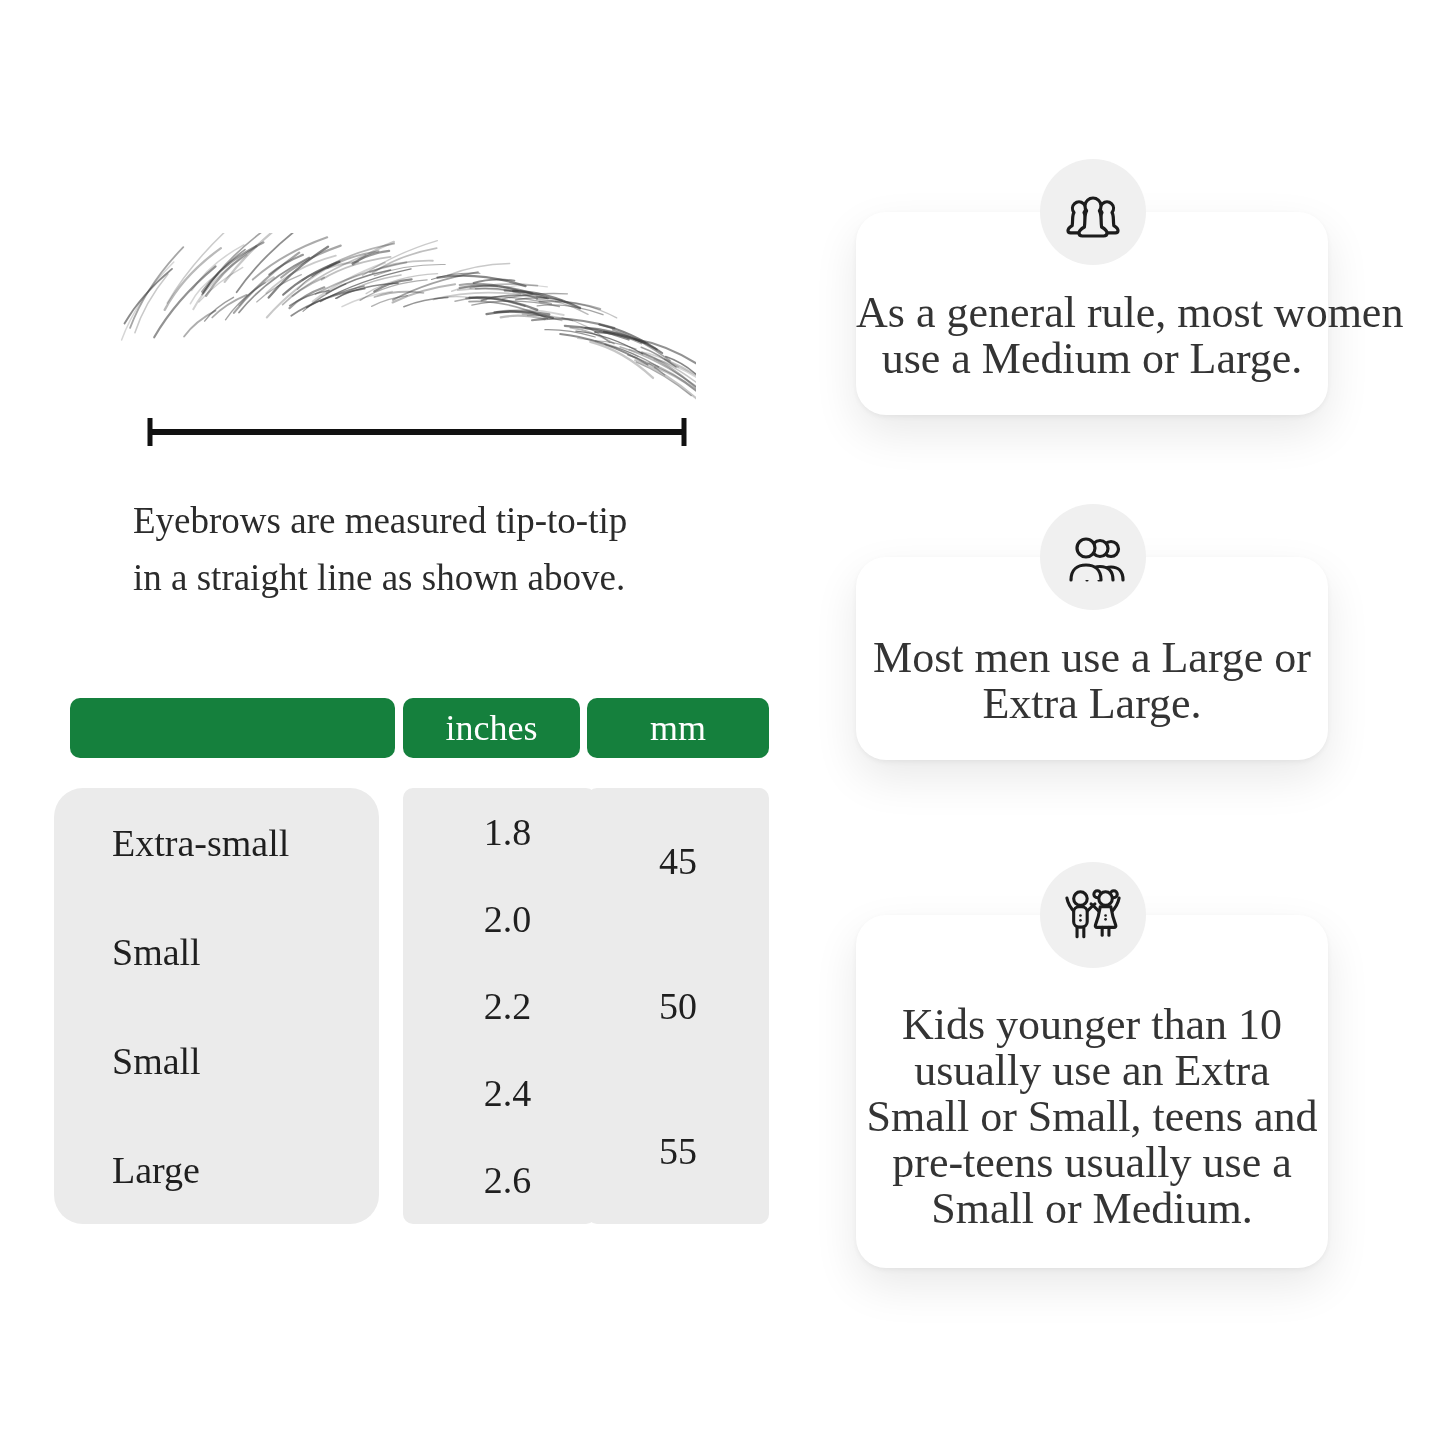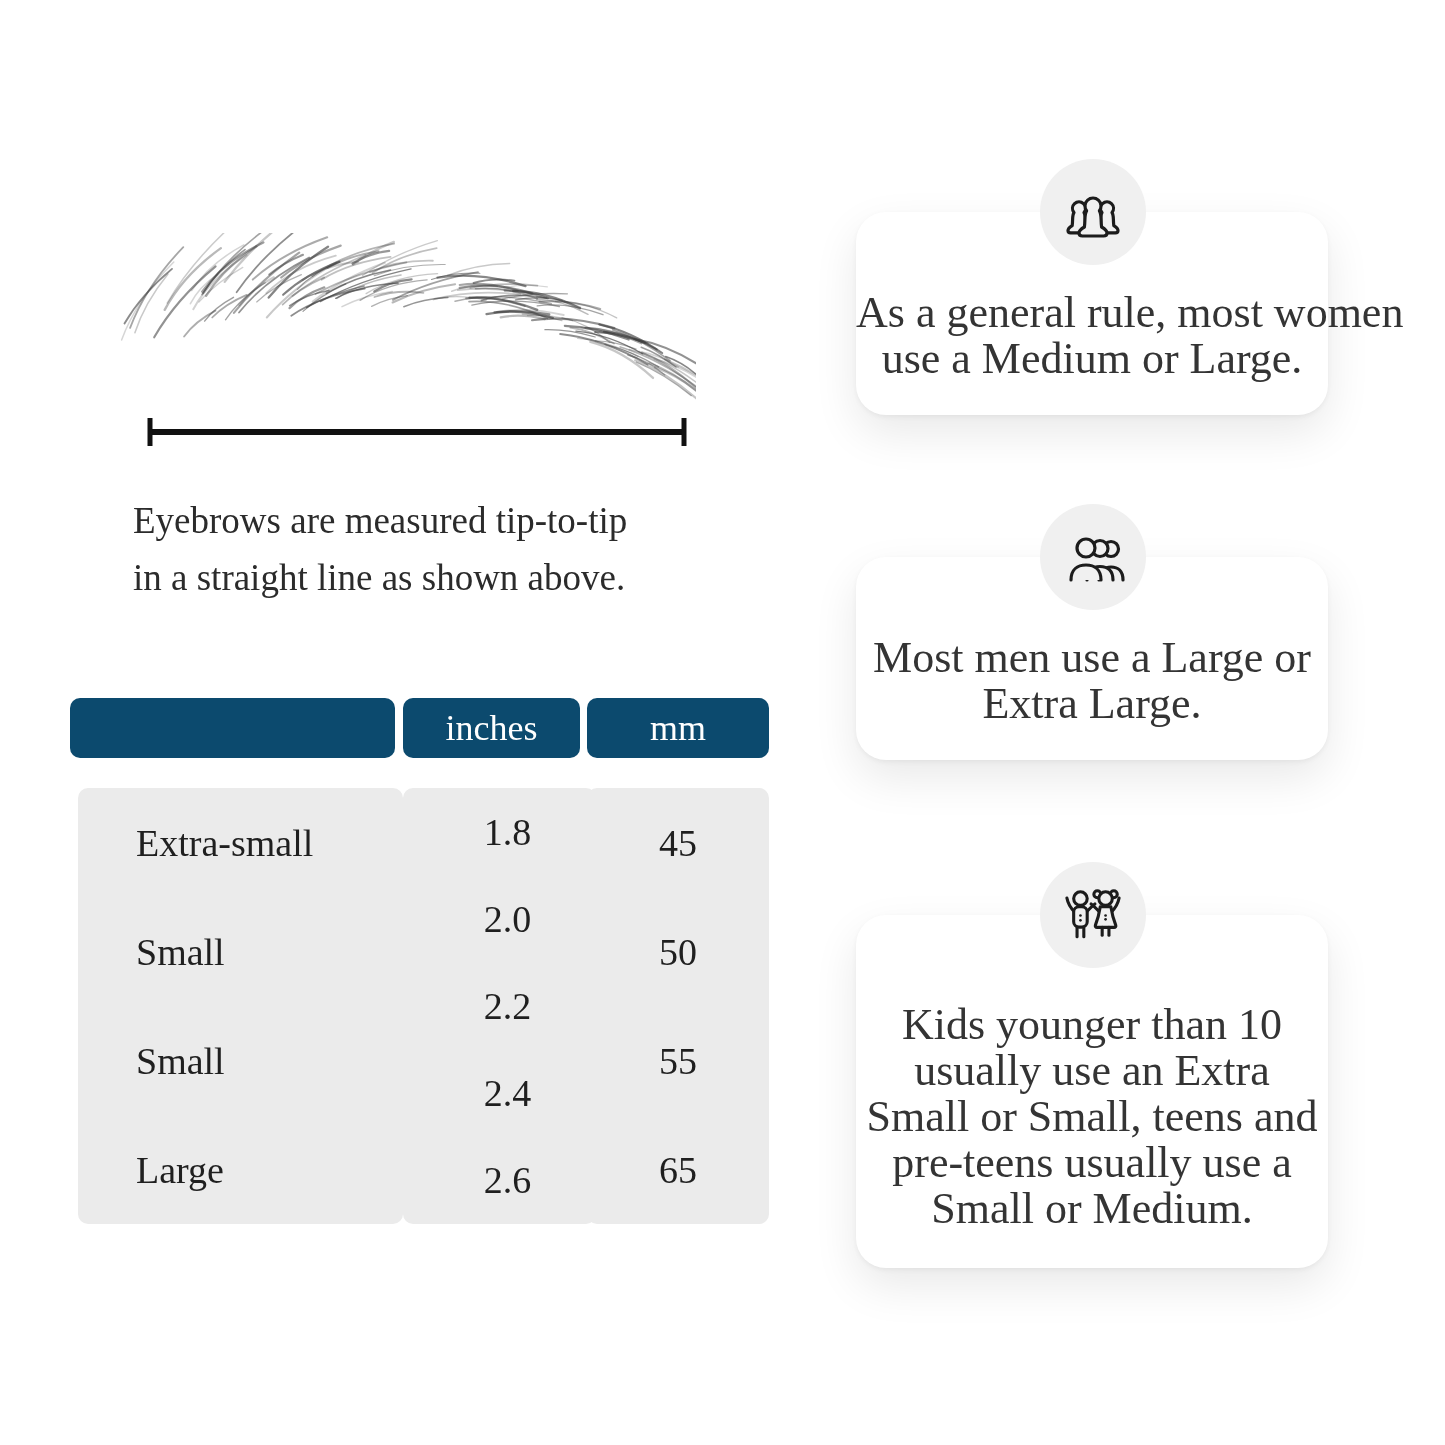--- a/index.html
+++ b/index.html
@@ -6,28 +6,28 @@
   #canvas{position:relative;width:1445px;height:1445px;background:#ffffff;overflow:hidden;
           font-family:"Liberation Serif", serif;color:#2e2e2e;}
 
   
   .brow-svg{position:absolute;left:112px;top:233px;width:584px;height:172px;}
   .measure-line{position:absolute;left:146px;top:416px;width:542px;height:32px;}
   .caption{position:absolute;left:133px;top:492px;font-size:37px;line-height:57px;color:#2b2b2b;}
   .caption span{display:block;white-space:nowrap;}
 
   
-  .th{position:absolute;top:698px;height:60px;background:#0c4a6e;border-radius:10px;
+  .th{position:absolute;top:698px;height:60px;background:#15803d;border-radius:10px;
       display:flex;align-items:center;justify-content:center;color:#ffffff;font-size:36px;}
   .th1{left:70px;width:325px;}
   .th2{left:403px;width:177px;}
   .th3{left:587px;width:182px;}
   .bd{position:absolute;top:788px;height:436px;background:#ebebeb;border-radius:10px;
       display:flex;flex-direction:column;font-size:38px;color:#1f1f1f;}
-  .bd1{left:78px;width:325px;}
+  .bd1{left:54px;width:325px;border-radius:29px;}
   .bd2{left:403px;width:177px;padding-left:16px;}
   .bd3{left:587px;width:182px;}
   .cell{flex:1;display:flex;align-items:center;justify-content:center;white-space:nowrap;}
   .bd1 .cell{justify-content:flex-start;padding-left:58px;}
 
   
   .card{position:absolute;left:856px;width:472px;background:#ffffff;border-radius:30px;
         box-shadow:0 2px 5px rgba(0,0,0,.05), 0 18px 45px rgba(0,0,0,.09);}
   .card1{top:212px;height:203px;}
   .card2{top:557px;height:203px;}
@@ -207,21 +207,20 @@
     <div class="cell">1.8</div>
     <div class="cell">2.0</div>
     <div class="cell">2.2</div>
     <div class="cell">2.4</div>
     <div class="cell">2.6</div>
   </div>
   <div class="bd bd3">
     <div class="cell">45</div>
     <div class="cell">50</div>
     <div class="cell">55</div>
-    <div class="cell">65</div>
   </div>
 
   <div class="badge badge1">
     <svg width="68" height="56" viewBox="0 0 68 56" stroke="#1c1c1c" stroke-width="3.2" fill="#f0f0f0" stroke-linecap="round" stroke-linejoin="round">
       <path d="M9,46.5 C9,44.7 10.6,43.2 13.2,41.6 C14,35.5 13,31.5 15,28.5 A6.5,6.5 0 1 1 25,28.5 C27,31.5 26,35.5 26.8,41.6 C29.4,43.2 31,44.7 31,46.5 C31,47.9 30,48.8 28.4,48.8 L11.6,48.8 C10,48.8 9,47.9 9,46.5 Z"></path>
       <path d="M37,46.5 C37,44.7 38.6,43.2 41.2,41.6 C42,35.5 41,31.5 43,28.5 A6.5,6.5 0 1 1 53,28.5 C55,31.5 54,35.5 54.8,41.6 C57.4,43.2 59,44.7 59,46.5 C59,47.9 58,48.8 56.4,48.8 L39.6,48.8 C38,48.8 37,47.9 37,46.5 Z"></path>
       <path d="M20,49 C20,46.8 22,45 25.4,43 C26.4,35.5 25.2,30.5 27.6,26.8 A8,8 0 1 1 40.4,26.8 C42.8,30.5 41.6,35.5 42.6,43 C46,45 48,46.8 48,49 C48,50.8 46.7,52 44.6,52 L23.4,52 C21.3,52 20,50.8 20,49 Z"></path>
     </svg>
   </div>
 

